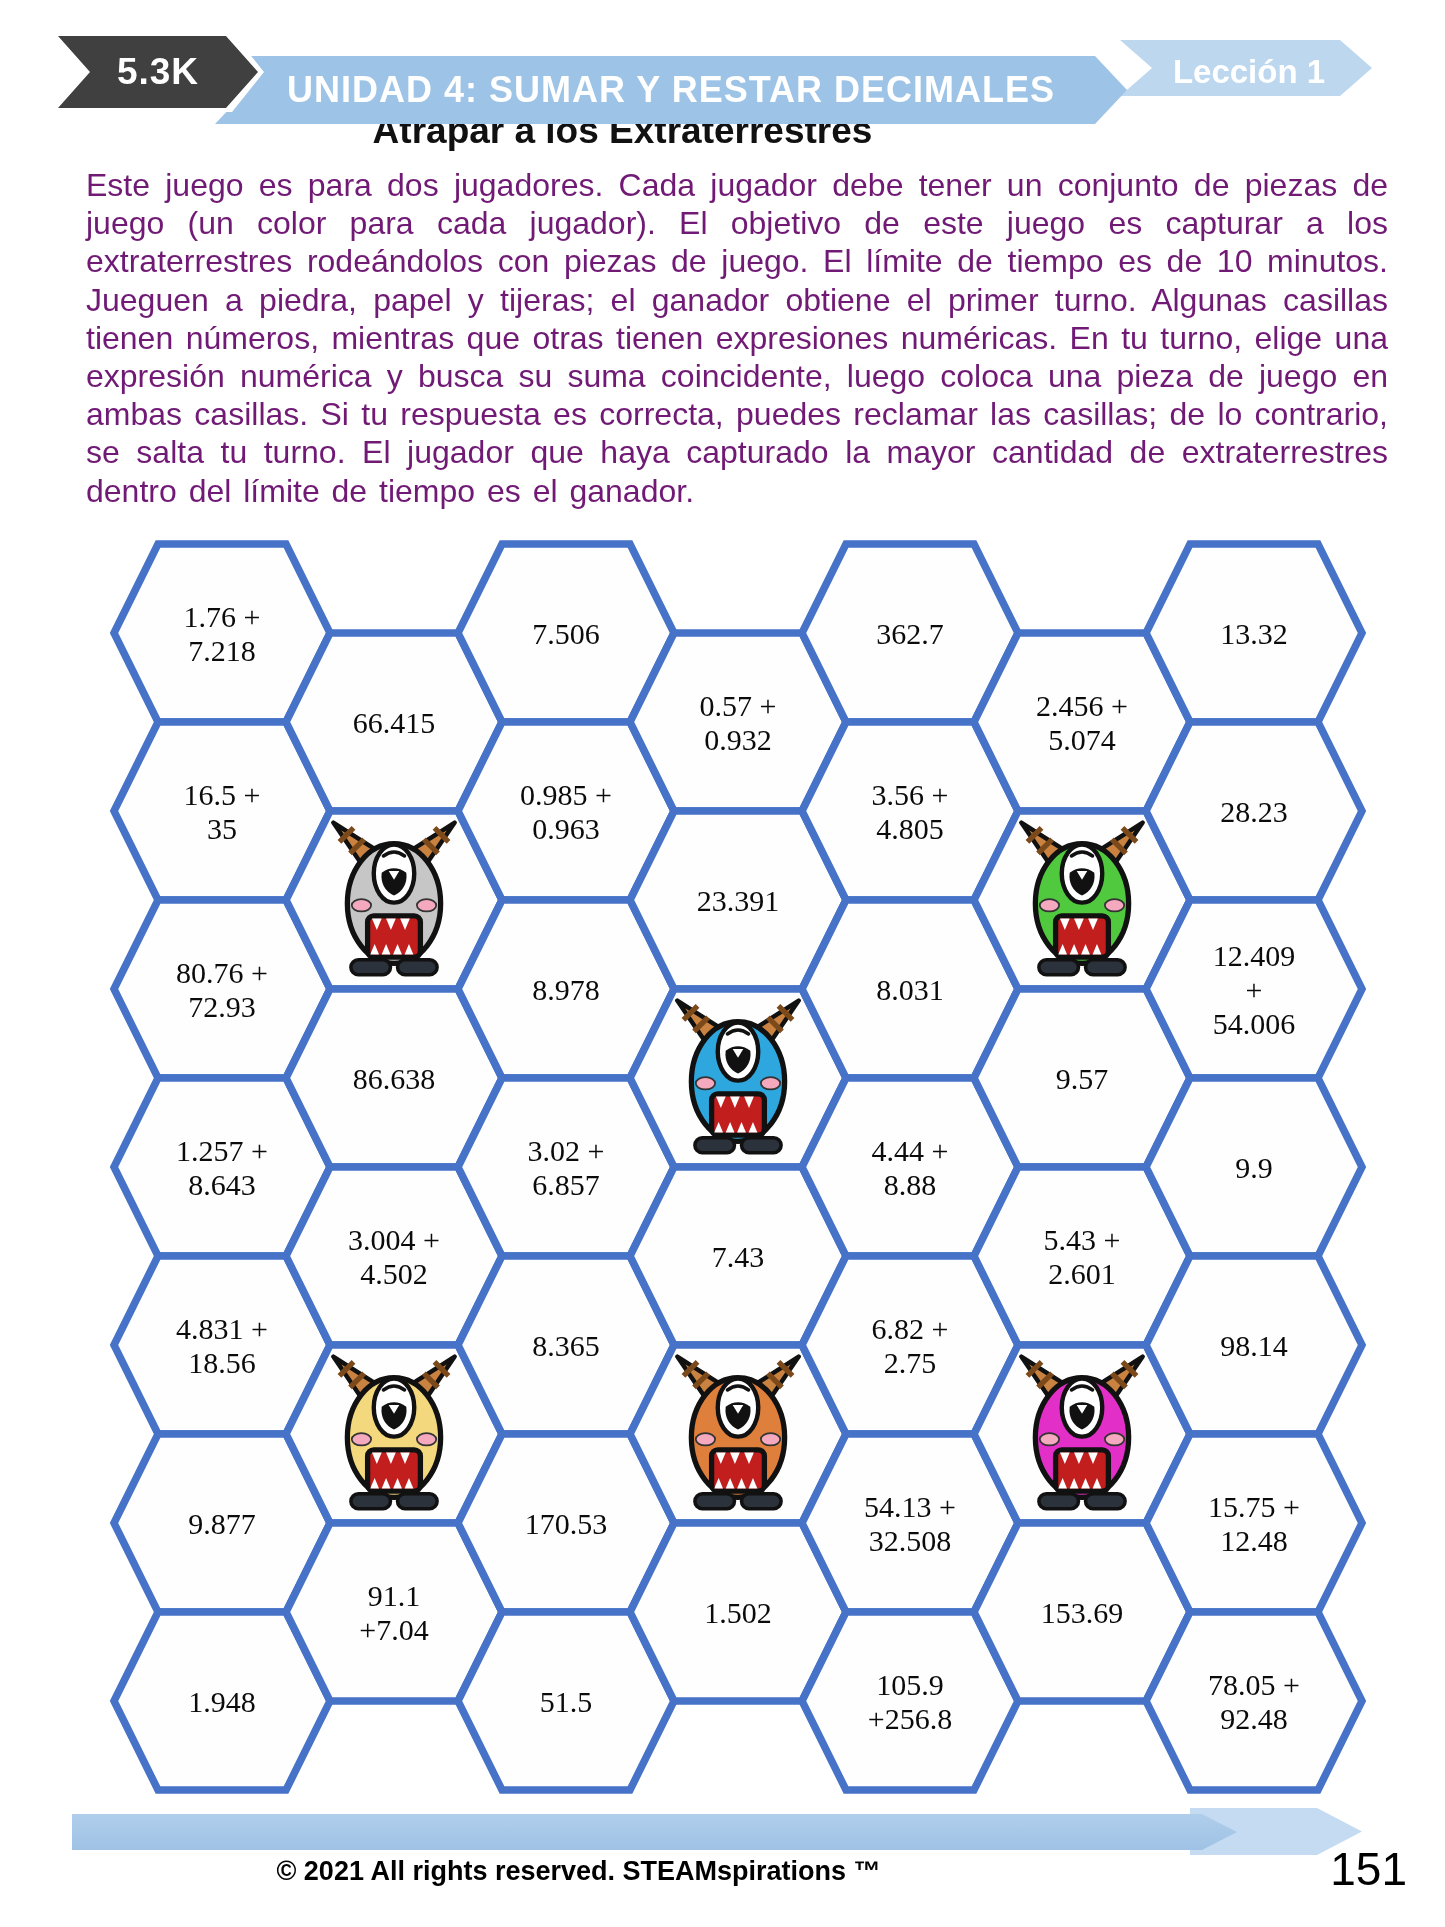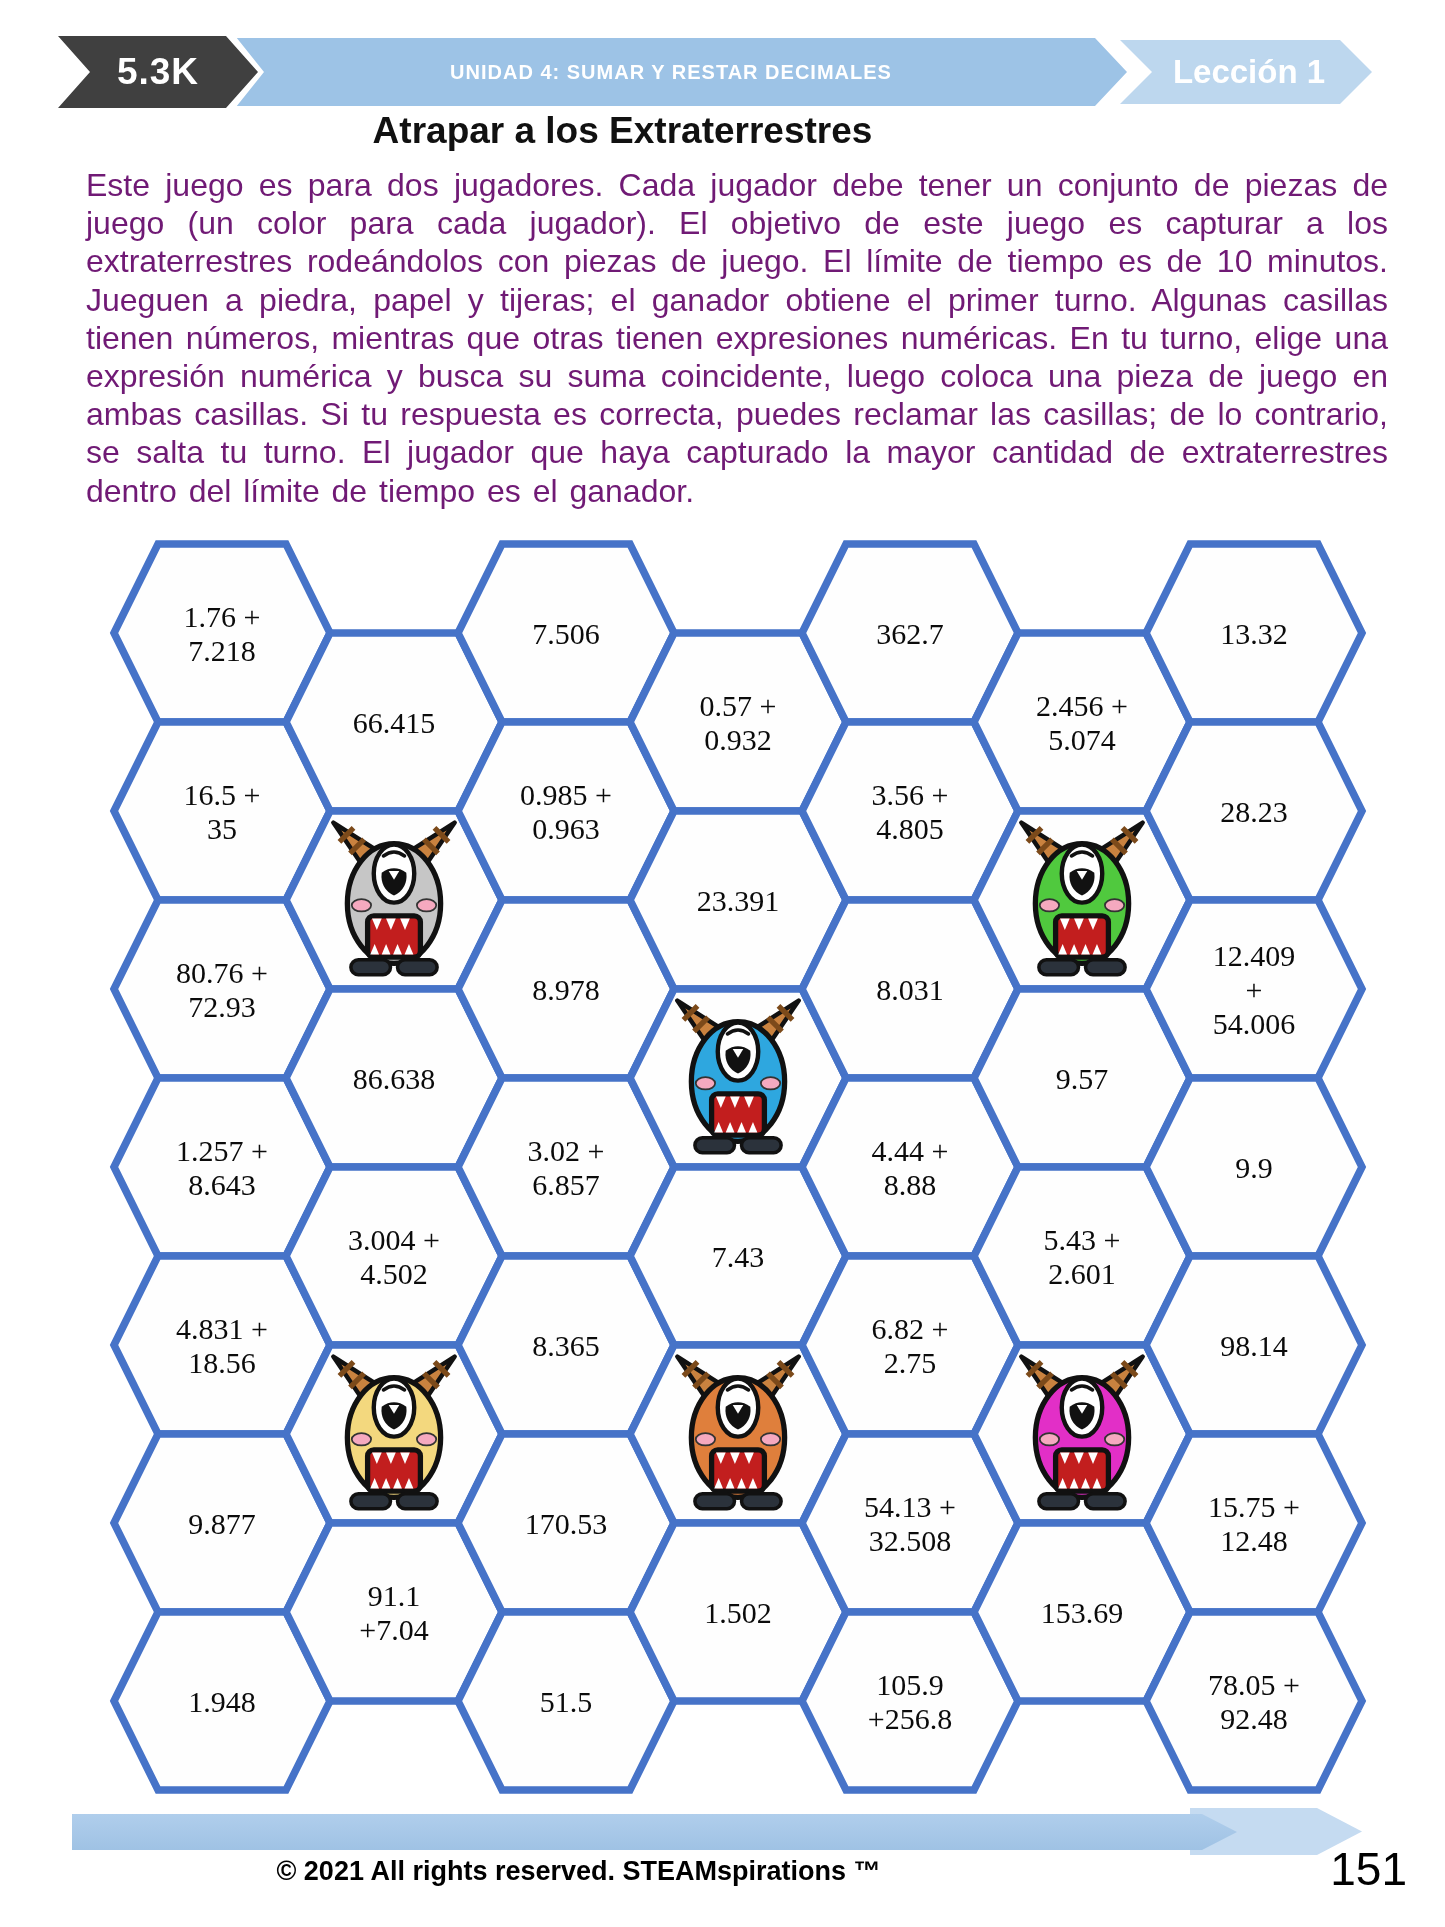--- a/index.html
+++ b/index.html
@@ -5,24 +5,24 @@
   html,body{margin:0;padding:0;background:#fff;}
   .page{position:relative;width:1445px;height:1927px;background:#ffffff;overflow:hidden;
         font-family:"Liberation Sans",sans-serif;}
   .chev{position:absolute;color:#ffffff;font-weight:bold;text-align:center;
         clip-path:polygon(0 0, calc(100% - 32px) 0, 100% 50%, calc(100% - 32px) 100%, 0 100%, 32px 50%);}
   .chev-back{position:absolute;background:#ffffff;
         clip-path:polygon(0 0, calc(100% - 32px) 0, 100% 50%, calc(100% - 32px) 100%, 0 100%, 32px 50%);}
   #chev-badge{left:58px;top:36px;width:200px;height:72px;line-height:72px;background:#404040;
         font-size:37px;z-index:6;letter-spacing:1px;padding-left:0;}
   #chev-badge-back{left:52px;top:32px;width:212px;height:80px;z-index:5;}
-  #chev-unit{left:215px;top:38px;width:912px;height:68px;line-height:68px;background:#9DC3E6;
-        font-size:20px;z-index:4;letter-spacing:1px;}
+  #chev-unit{left:215px;top:56px;width:912px;height:68px;line-height:68px;background:#9DC3E6;
+        font-size:36px;z-index:4;letter-spacing:1px;}
   #chev-unit-back{left:209px;top:34px;width:924px;height:76px;z-index:3;}
-  #chev-lesson{left:1120px;top:40px;width:252px;height:64px;line-height:64px;background:#BDD7EE;
+  #chev-lesson{left:1120px;top:40px;width:252px;height:56px;line-height:64px;background:#BDD7EE;
         font-size:33px;z-index:2;padding-left:6px;box-sizing:border-box;}
   .doc-title{position:absolute;left:0;top:110px;width:1245px;text-align:center;
         font-size:37px;font-weight:bold;color:#111;}
   .instructions{position:absolute;left:86px;top:166px;width:1302px;
         font-size:32px;line-height:38.2px;color:#701a75;text-align:justify;word-spacing:3px;}
   #board{position:absolute;left:0;top:0;}
   .footer-arrow-light{position:absolute;left:1190px;top:1808px;width:172px;height:47px;background:#C5DBF1;
         clip-path:polygon(0 0, calc(100% - 45px) 0, 100% 50%, calc(100% - 45px) 100%, 0 100%);}
   .footer-bar{position:absolute;left:72px;top:1814px;width:1165px;height:36px;
         background:linear-gradient(180deg,#B0CEEC 0%,#9FC2E4 100%);

